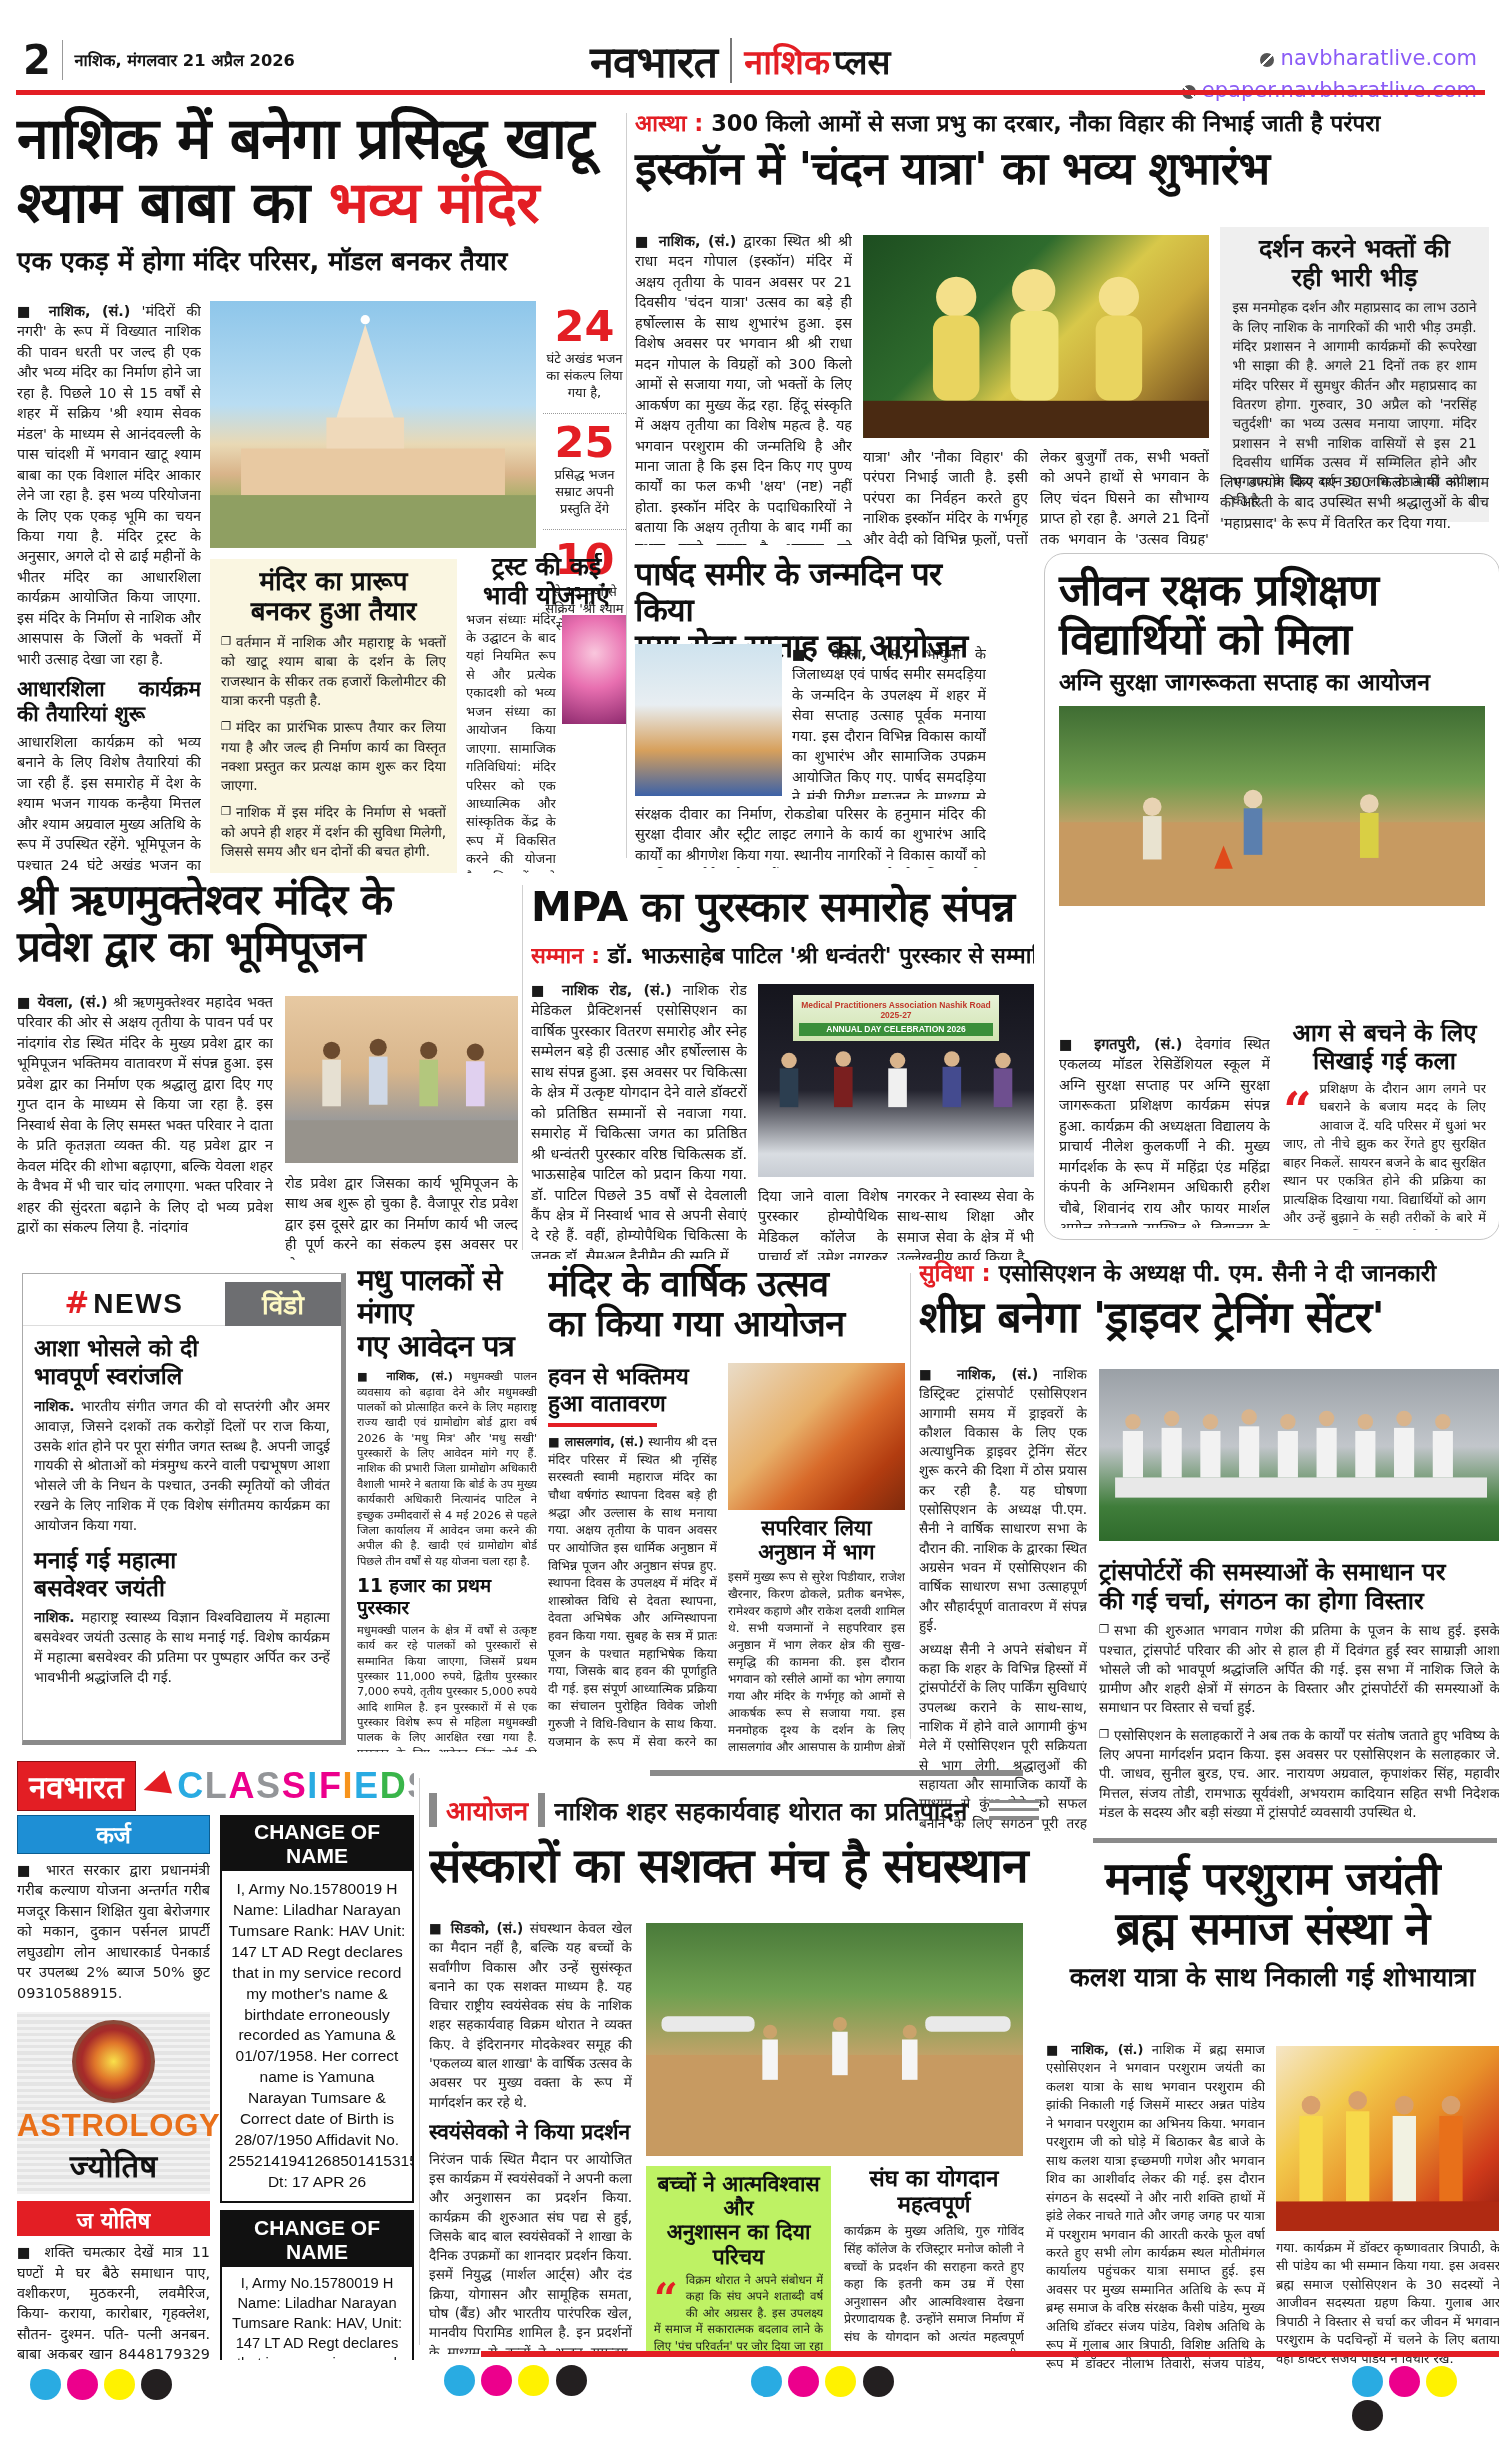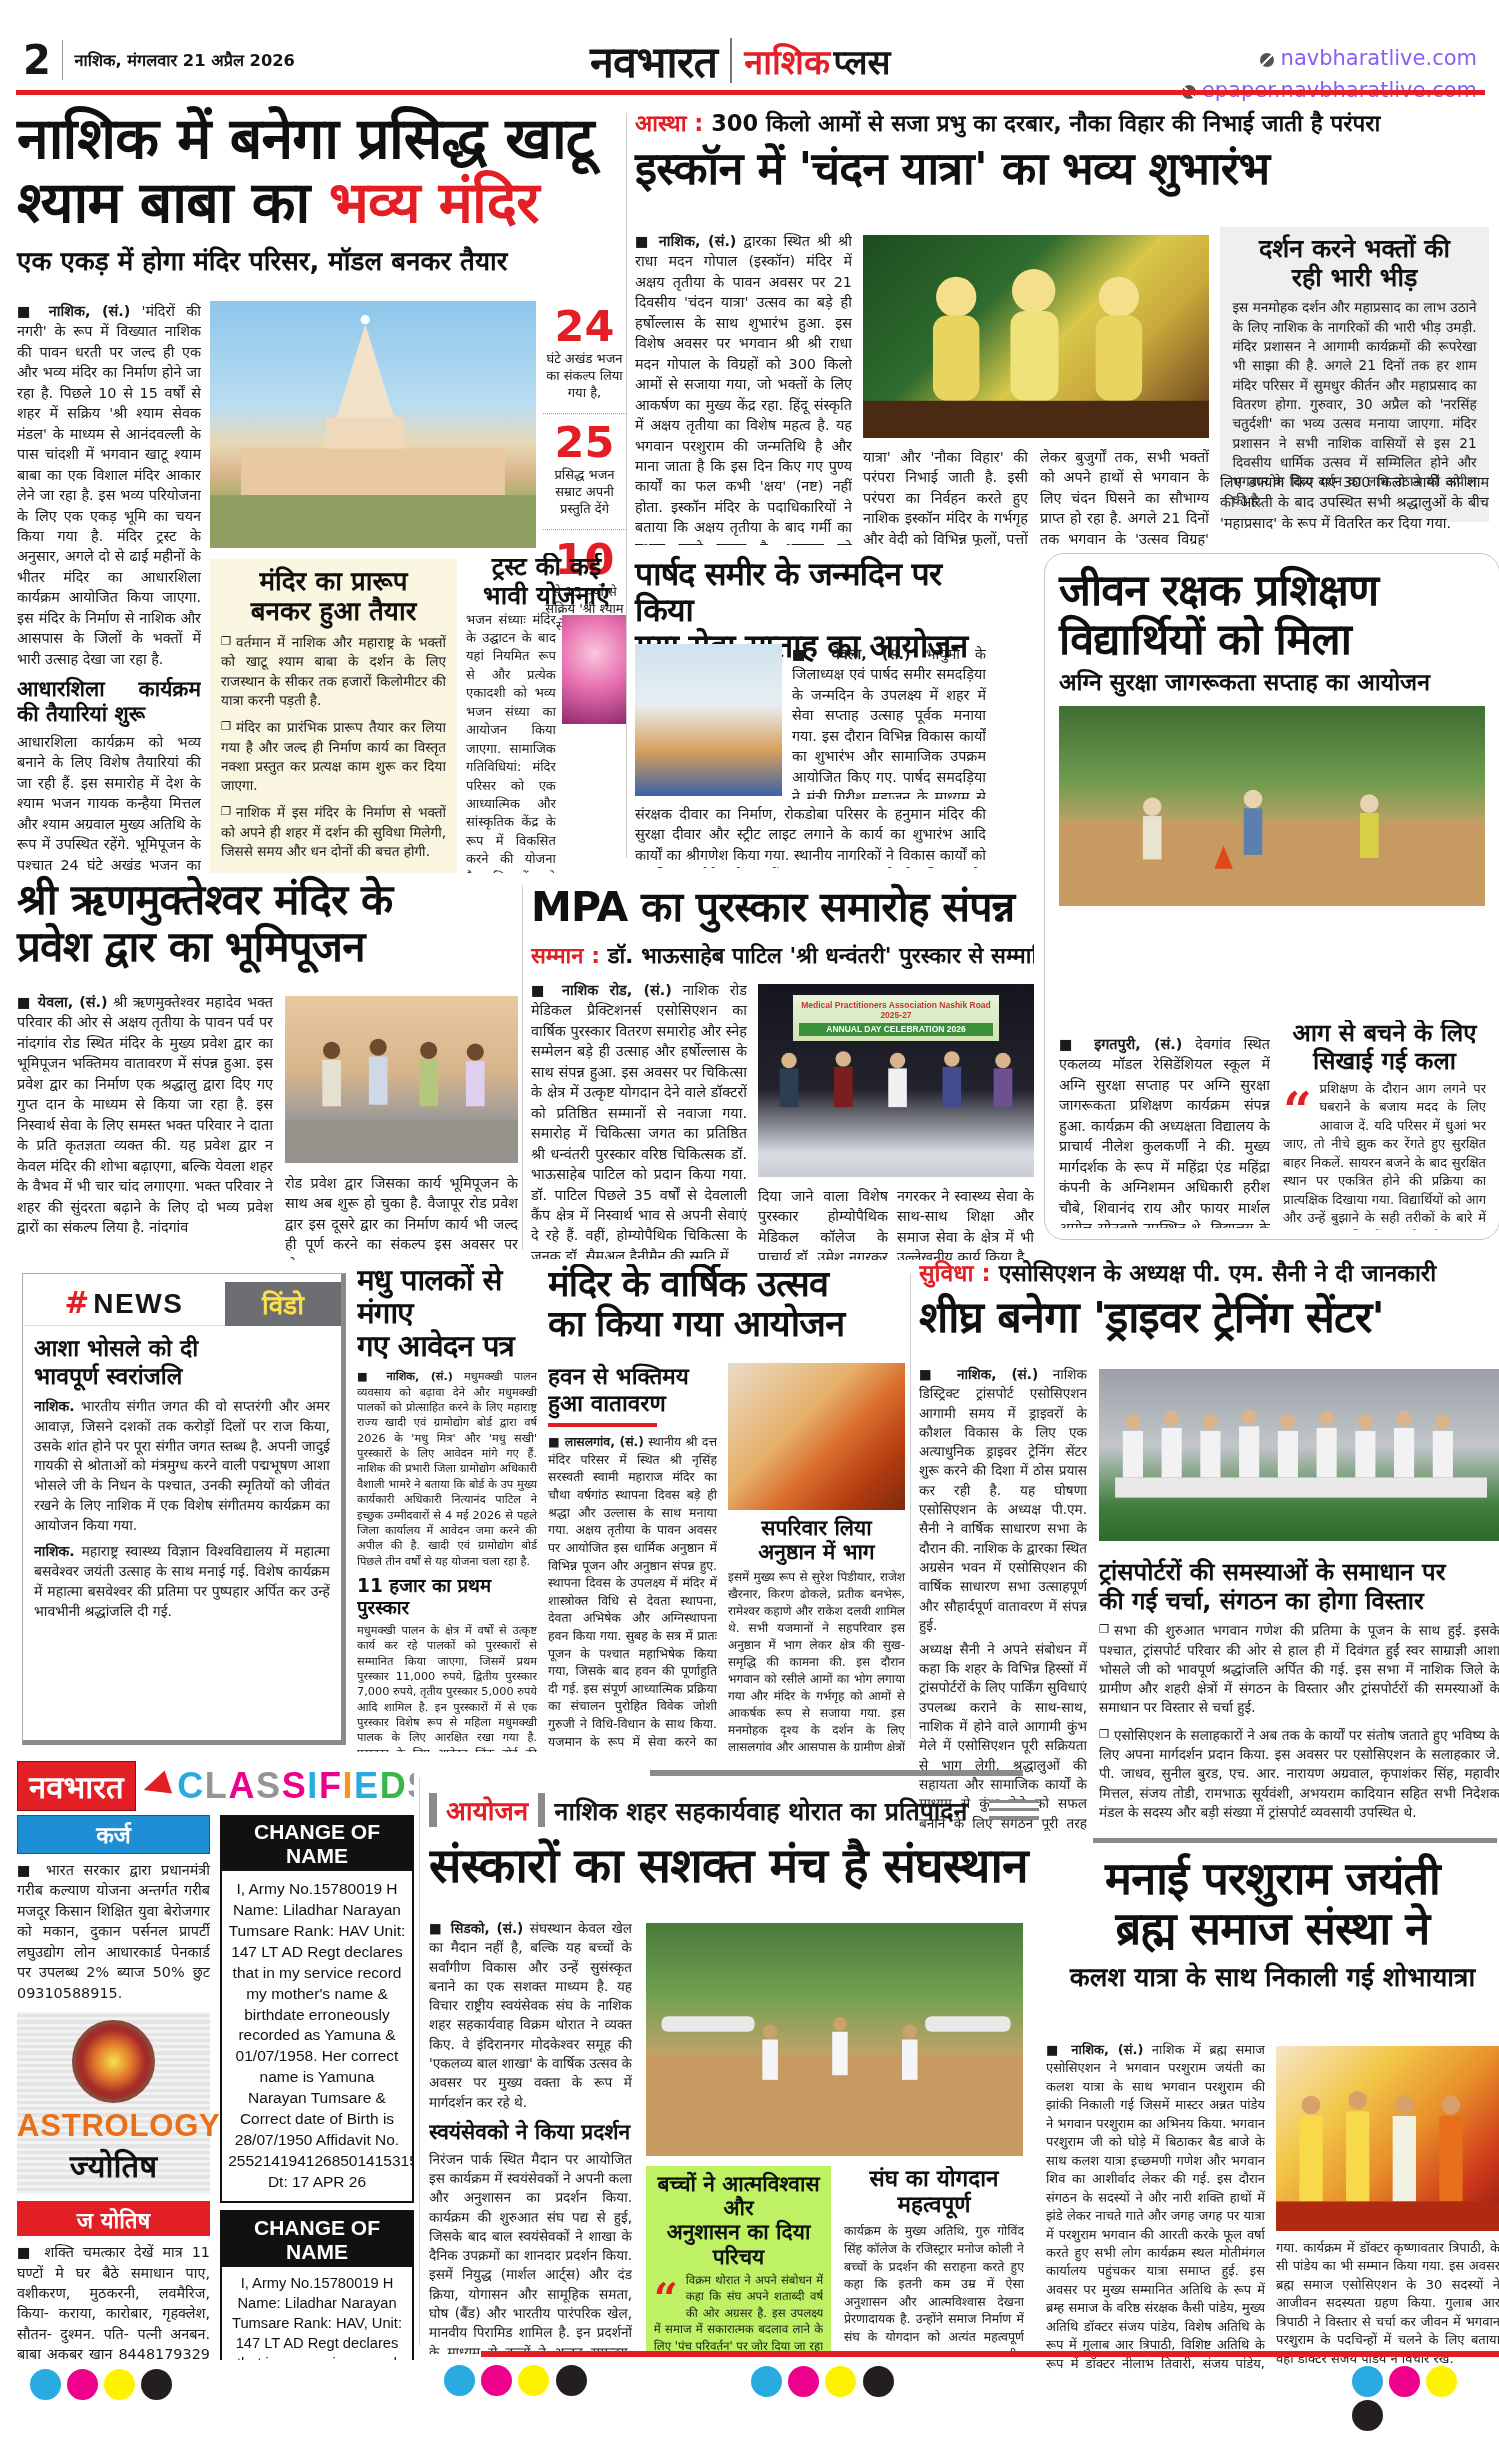--- a/index.html
+++ b/index.html
@@ -224,27 +224,31 @@
     <div class="abs body-txt" style="left:227px;top:301px;width:130px;height:74px;">दिया जाने वाला विशेष पुरस्कार होम्योपैथिक मेडिकल कॉलेज के प्राचार्य डॉ. उमेश नगरकर को प्रदान किया गया. डॉ.</div>
     <div class="abs body-txt" style="left:366px;top:301px;width:137px;height:74px;">नगरकर ने स्वास्थ्य सेवा के साथ-साथ शिक्षा और समाज सेवा के क्षेत्र में भी उल्लेखनीय कार्य किया है.</div>
   </div>
 
   <div class="abs" style="left:22px;top:1273px;width:324px;height:472px;border:1.6px solid #aaa;border-right:5.4px solid #8a8a8a;border-bottom:5.4px solid #8a8a8a;box-sizing:border-box;padding:0 11px 7.8px 11px;overflow:hidden;">
     <div style="display:flex;align-items:stretch;margin:7.8px -11px 9.3px -11px;">
       <div style="flex:1;text-align:center;padding:4.7px 0;background:#fff;border-bottom:1.6px solid #ddd;">
         <span class="red" style="font-size:29.5px;font-weight:900;">#</span>
         <span style="font-size:28px;font-weight:900;letter-spacing:1.6px;font-family:'Liberation Sans',sans-serif;">NEWS</span>
       </div>
-      <div style="width:116px;background:#6d6e71;color:#fde047;font-size:26px;font-weight:900;display:flex;align-items:center;justify-content:center;">विंडो</div>
+      <div style="width:116px;background:#6d6e71;color:#fef9c3;font-size:26px;font-weight:900;display:flex;align-items:center;justify-content:center;">विंडो</div>
     </div>
     <div class="news-title">
         <div>आशा भोसले को दी</div>
         <div>भावपूर्ण स्वरांजलि</div>
       </div>
     <div class="body-txt" style="font-size:14px;margin-top:6.2px;"><b>नाशिक.</b> <span>भारतीय संगीत जगत की वो सप्तरंगी और अमर आवाज़, जिसने दशकों तक करोड़ों दिलों पर राज किया, उसके शांत होने पर पूरा संगीत जगत स्तब्ध है. अपनी जादुई गायकी से श्रोताओं को मंत्रमुग्ध करने वाली पद्मभूषण आशा भोसले जी के निधन के पश्चात, उनकी स्मृतियों को जीवंत रखने के लिए नाशिक में एक विशेष संगीतमय कार्यक्रम का आयोजन किया गया.</span></div>
+    <div class="news-title" style="margin-top:11px;">
+        <div>मनाई गई महात्मा</div>
+        <div>बसवेश्वर जयंती</div>
+      </div>
     <div class="body-txt" style="font-size:14px;margin-top:6.2px;"><b>नाशिक.</b> <span>महाराष्ट्र स्वास्थ्य विज्ञान विश्वविद्यालय में महात्मा बसवेश्वर जयंती उत्साह के साथ मनाई गई. विशेष कार्यक्रम में महात्मा बसवेश्वर की प्रतिमा पर पुष्पहार अर्पित कर उन्हें भावभीनी श्रद्धांजलि दी गई.</span></div>
   </div>
 
   <div class="abs" style="left:357px;top:1264px;width:180px;height:488px;overflow:hidden;">
     <div class="hl" style="font-size:29.5px;">
         <div>मधु पालकों से मंगाए</div>
         <div class="center">गए आवेदन पत्र</div>
       </div>
     <div class="body-txt" style="font-size:11.3px;line-height:1.36;margin-top:6.2px;"><b>■ नाशिक, (सं.)</b> <span>मधुमक्खी पालन व्यवसाय को बढ़ावा देने और मधुमक्खी पालकों को प्रोत्साहित करने के लिए महाराष्ट्र राज्य खादी एवं ग्रामोद्योग बोर्ड द्वारा वर्ष 2026 के 'मधु मित्र' और 'मधु सखी' पुरस्कारों के लिए आवेदन मांगे गए हैं. नाशिक की प्रभारी जिला ग्रामोद्योग अधिकारी वैशाली भामरे ने बताया कि बोर्ड के उप मुख्य कार्यकारी अधिकारी नित्यानंद पाटिल ने इच्छुक उम्मीदवारों से 4 मई 2026 से पहले जिला कार्यालय में आवेदन जमा करने की अपील की है. खादी एवं ग्रामोद्योग बोर्ड पिछले तीन वर्षों से यह योजना चला रहा है.</span></div>
     <div class="subhead center" style="font-size:18.6px;margin:6.2px 0 3.1px 0;">11 हजार का प्रथम पुरस्कार</div>

